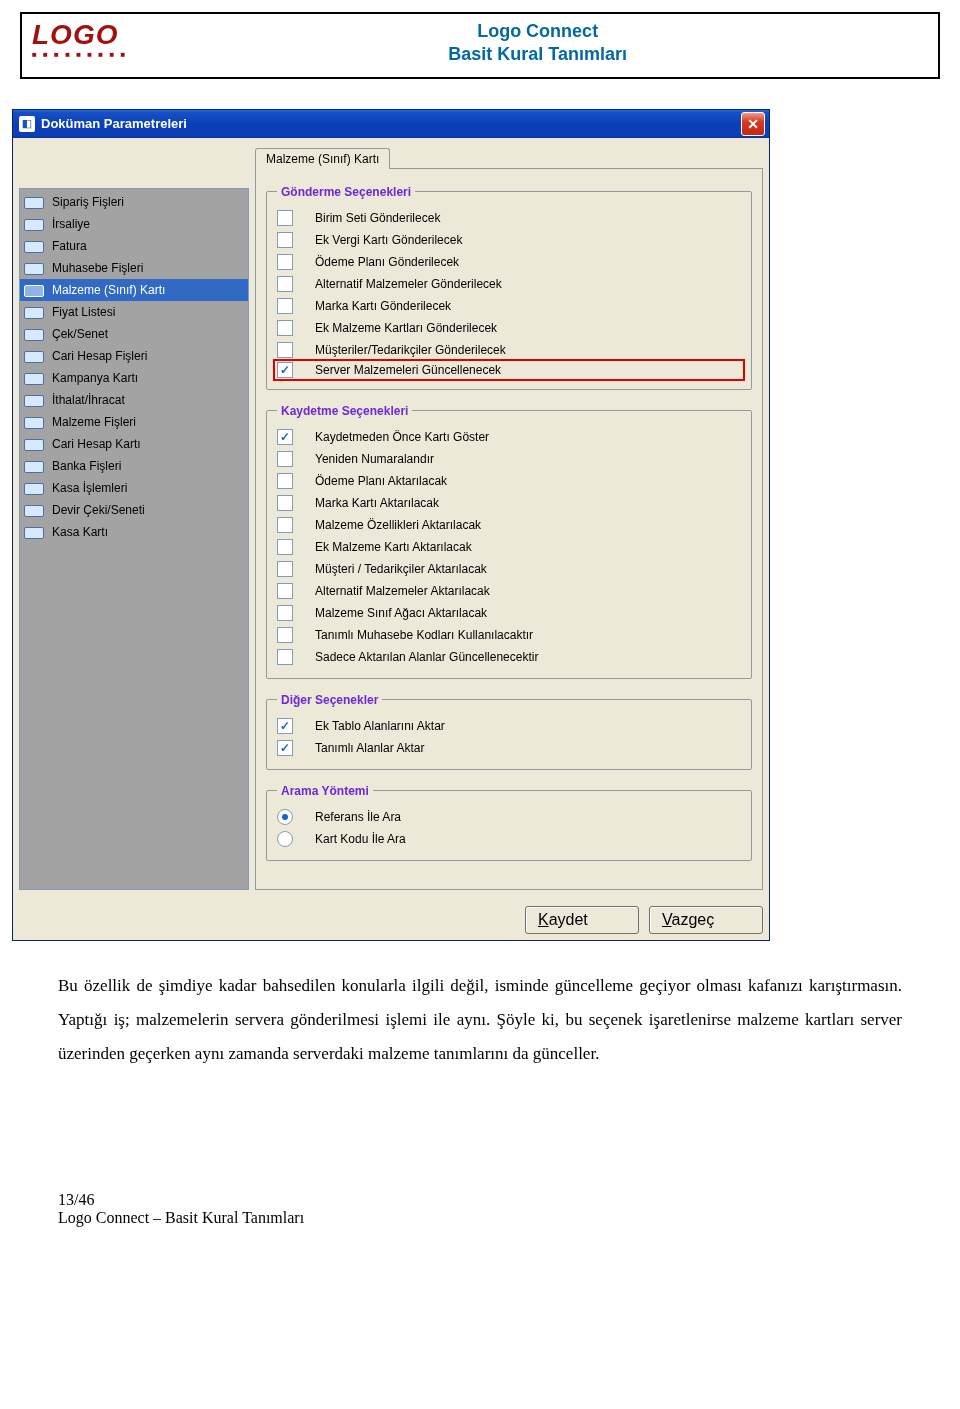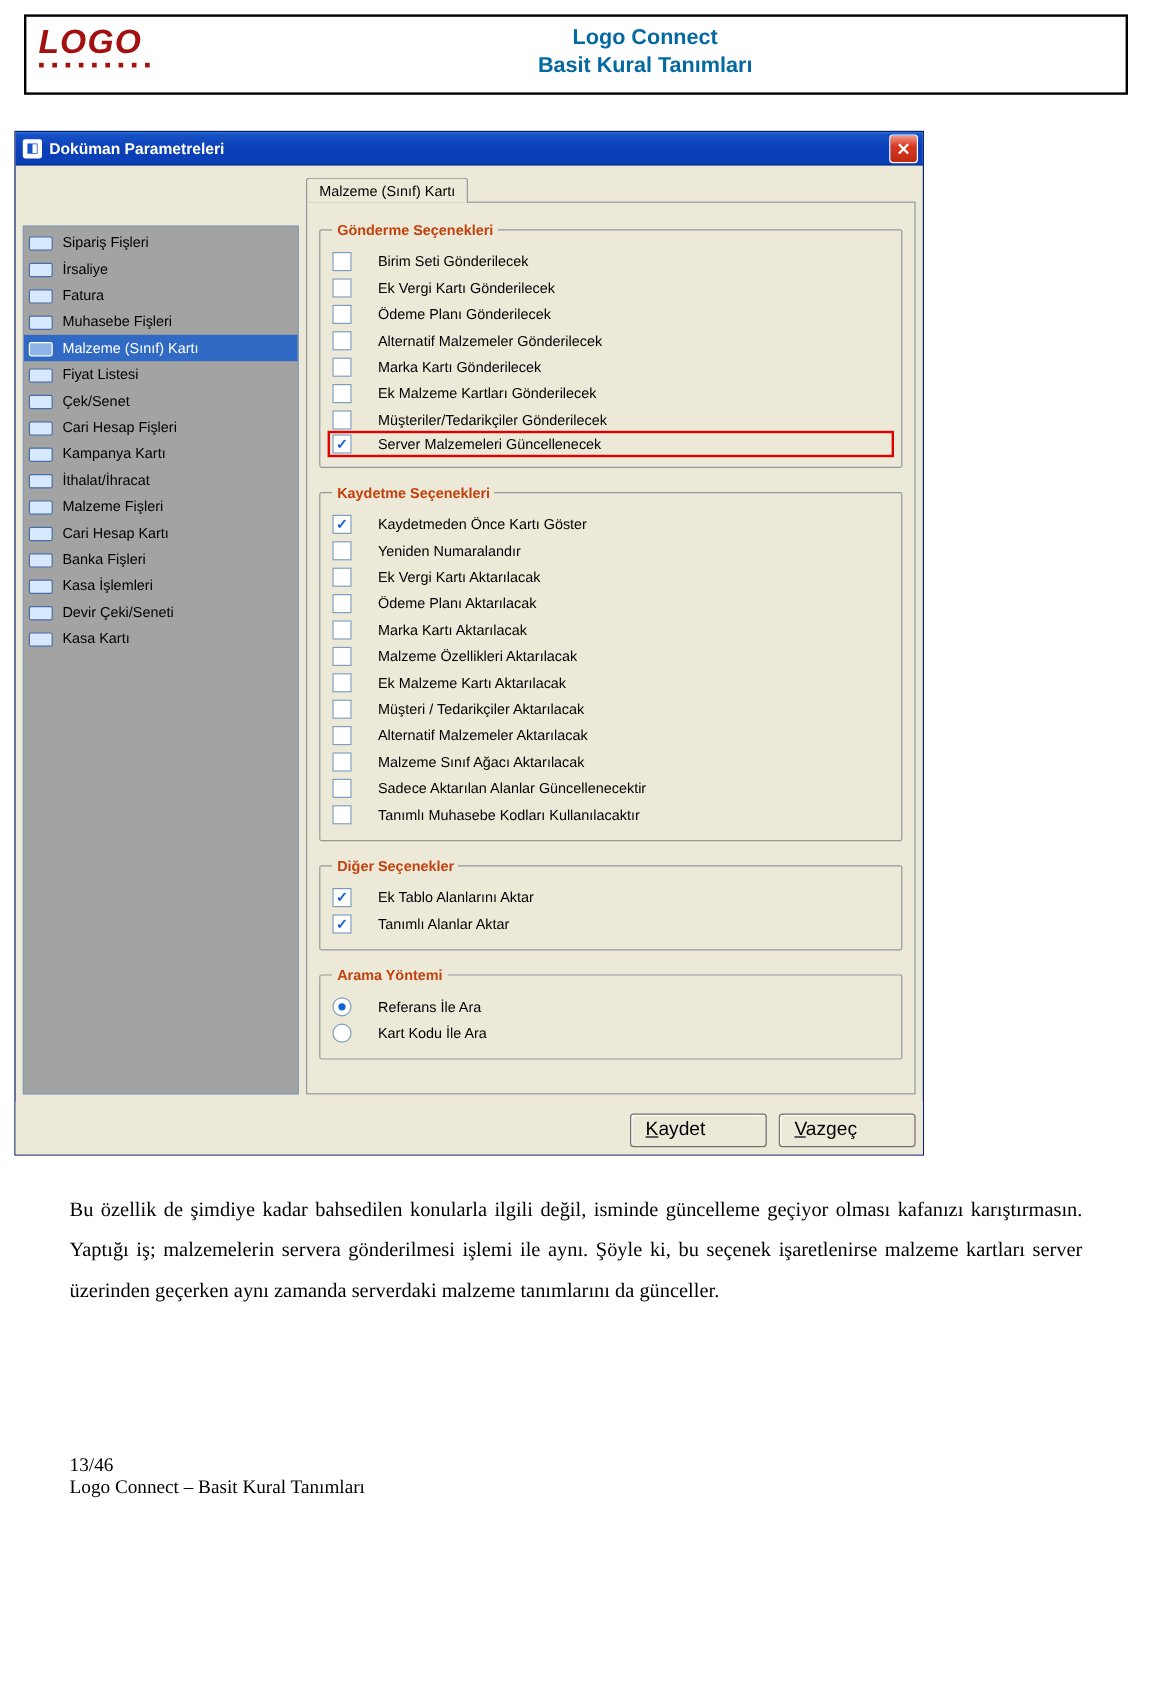--- a/index.html
+++ b/index.html
@@ -167,21 +167,21 @@
   }
   fieldset.xp {
     border: 1px solid #919b9c;
     border-radius: 2px;
     margin: 6px 0 14px 0;
     padding: 8px 10px 10px 10px;
   }
   fieldset.xp legend {
     font-size: 12px;
     font-weight: bold;
-    color: #c2410c;
+    color: #6d28d9;
     padding: 0 4px;
   }
   .chk-row, .rad-row {
     display: flex;
     align-items: center;
     gap: 22px;
     padding: 3px 0;
   }
   .chk, .rad {
     width: 14px; height: 14px;
@@ -387,24 +387,20 @@
                 <div class="chk-row">
                   <span class="chk blue checked"></span>
                   <span>Kaydetmeden Önce Kartı Göster</span>
                 </div>
                 <div class="chk-row">
                   <span class="chk blue"></span>
                   <span>Yeniden Numaralandır</span>
                 </div>
                 <div class="chk-row">
                   <span class="chk blue"></span>
-                  <span>Ek Vergi Kartı Aktarılacak</span>
-                </div>
-                <div class="chk-row">
-                  <span class="chk blue"></span>
                   <span>Ödeme Planı Aktarılacak</span>
                 </div>
                 <div class="chk-row">
                   <span class="chk blue"></span>
                   <span>Marka Kartı Aktarılacak</span>
                 </div>
                 <div class="chk-row">
                   <span class="chk blue"></span>
                   <span>Malzeme Özellikleri Aktarılacak</span>
                 </div>
@@ -419,25 +415,25 @@
                 <div class="chk-row">
                   <span class="chk blue"></span>
                   <span>Alternatif Malzemeler Aktarılacak</span>
                 </div>
                 <div class="chk-row">
                   <span class="chk blue"></span>
                   <span>Malzeme Sınıf Ağacı Aktarılacak</span>
                 </div>
                 <div class="chk-row">
                   <span class="chk blue"></span>
+                  <span>Tanımlı Muhasebe Kodları Kullanılacaktır</span>
+                </div>
+                <div class="chk-row">
+                  <span class="chk blue"></span>
                   <span>Sadece Aktarılan Alanlar Güncellenecektir</span>
-                </div>
-                <div class="chk-row">
-                  <span class="chk blue"></span>
-                  <span>Tanımlı Muhasebe Kodları Kullanılacaktır</span>
                 </div>
               </div>
           </fieldset>
           <fieldset class="xp">
             <legend>Diğer Seçenekler</legend>
             <div id="grp-diger">
                 <div class="chk-row">
                   <span class="chk blue checked"></span>
                   <span>Ek Tablo Alanlarını Aktar</span>
                 </div>

